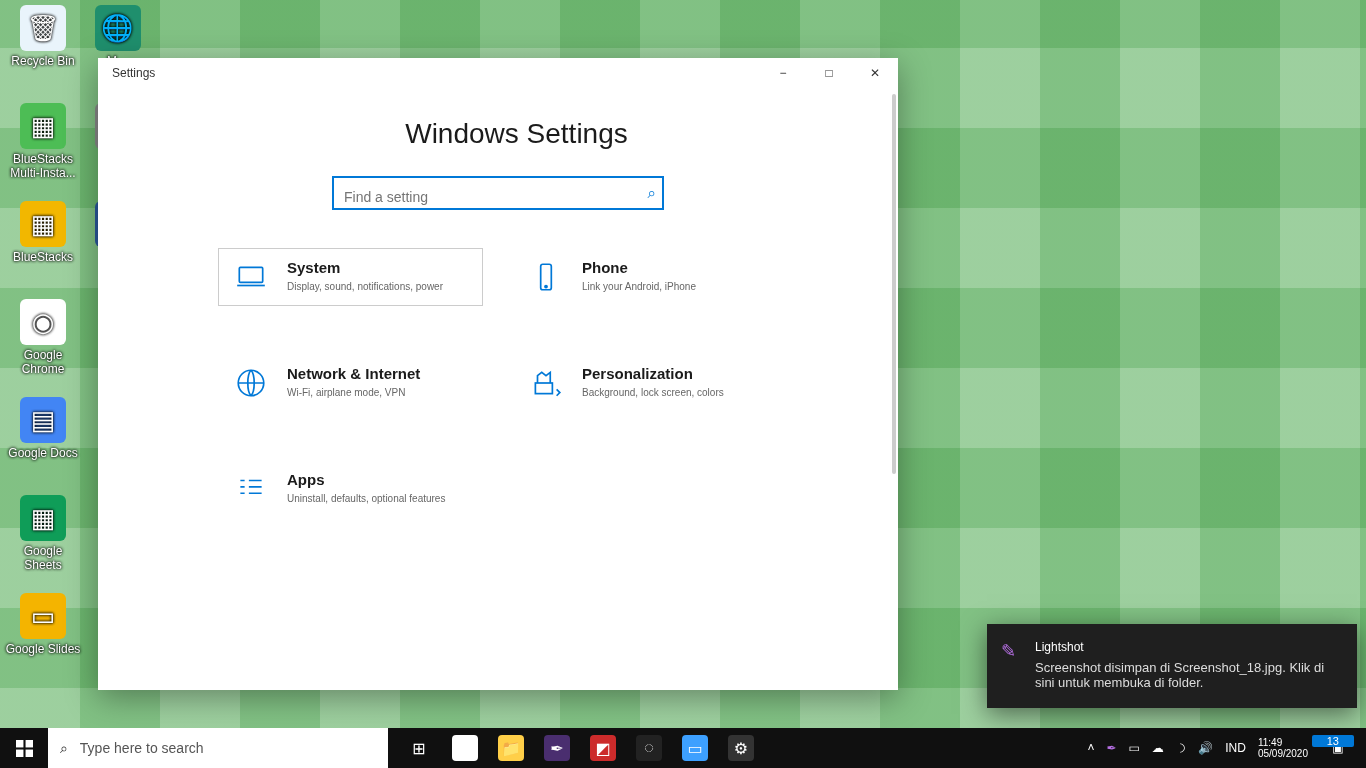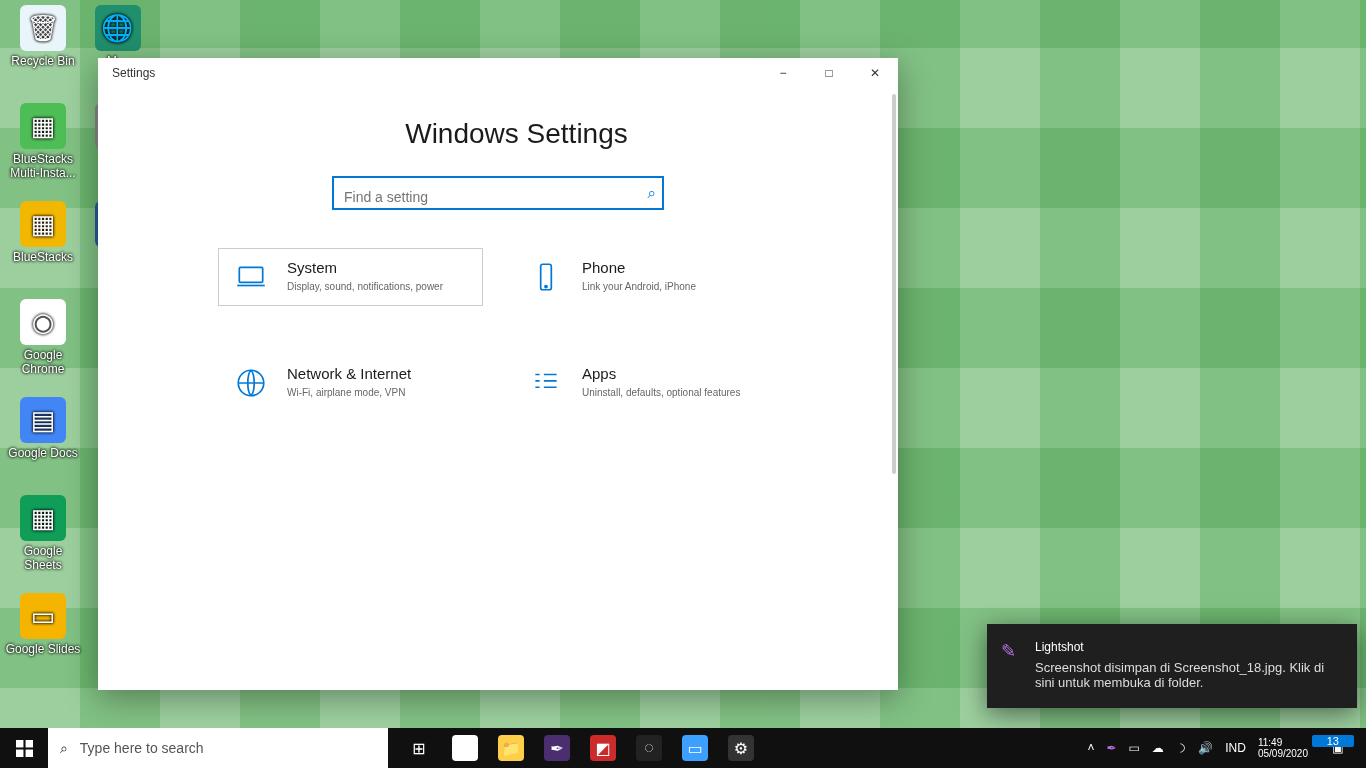--- a/index.html
+++ b/index.html
@@ -36,21 +36,21 @@
   .search-wrap .sicon { position:absolute; right:8px; top:50%; transform:translateY(-50%);
                         color:#0078d7; font-size:15px; }
   #settings-grid { width:560px; margin:0 auto; display:grid;
                    grid-template-columns:1fr 1fr; column-gap:30px; row-gap:48px; }
   .stile { display:flex; align-items:flex-start; gap:18px; padding:10px 14px;
            border:1px solid transparent; cursor:default; }
   .stile.hover { border:1px solid #ccc; }
   .stile .sicon { width:36px; height:36px; color:#0078d7; flex:0 0 36px;
                   display:flex; align-items:center; justify-content:center; }
   .stile .sicon svg { width:34px; height:34px; stroke:#0078d7; fill:none; stroke-width:1.6; }
-  .stile .stext .t { font-size:15px; color:#1b1b1b; margin-bottom:4px; }
+  .stile .stext .t { font-size:15px; color:#1b1b1b; margin-bottom:4px;font-weight:bold; }
   .stile .stext .d { font-size:10px; color:#666; line-height:1.35; max-width:180px; }
   
   #toast { position:absolute; right:9px; bottom:60px; width:370px; background:#1f1f1f;
            color:#ddd; padding:16px 20px 18px 48px; font-size:13px;
            box-shadow:0 6px 24px rgba(0,0,0,.5); }
   #toast .app { color:#fff; font-weight:500; margin-bottom:6px; font-size:12px; }
   #toast .feather { position:absolute; left:14px; top:16px; color:#b56fe3; font-size:18px; }
   
   #taskbar { position:absolute; left:0; bottom:0; width:100%; height:40px;
              background:#101010; display:flex; align-items:center; color:#fff; }
@@ -167,20 +167,33 @@
               </svg>
             </div>
             <div class="stext">
               <div class="t">Network &amp; Internet</div>
               <div class="d">Wi-Fi, airplane mode, VPN</div>
             </div>
           </div>
           <div class="stile">
             <div class="sicon">
               <svg viewBox="0 0 32 32">
+                <rect x="6" y="16" width="16" height="10"></rect>
+                <path d="M8 16V9l4-3 4 3 4-3v10"></path>
+                <path d="M26 22l3 3-3 3"></path>
+              </svg>
+            </div>
+            <div class="stext">
+              <div class="t">Personalization</div>
+              <div class="d">Background, lock screen, colors</div>
+            </div>
+          </div>
+          <div class="stile">
+            <div class="sicon">
+              <svg viewBox="0 0 32 32">
                 <path d="M6 8h4M6 14h4M6 20h4M14 8h12M14 14h12M14 20h12"></path>
               </svg>
             </div>
             <div class="stext">
               <div class="t">Apps</div>
               <div class="d">Uninstall, defaults, optional features</div>
             </div>
           </div>
         </div>
       <div id="settings-scroll"></div>

